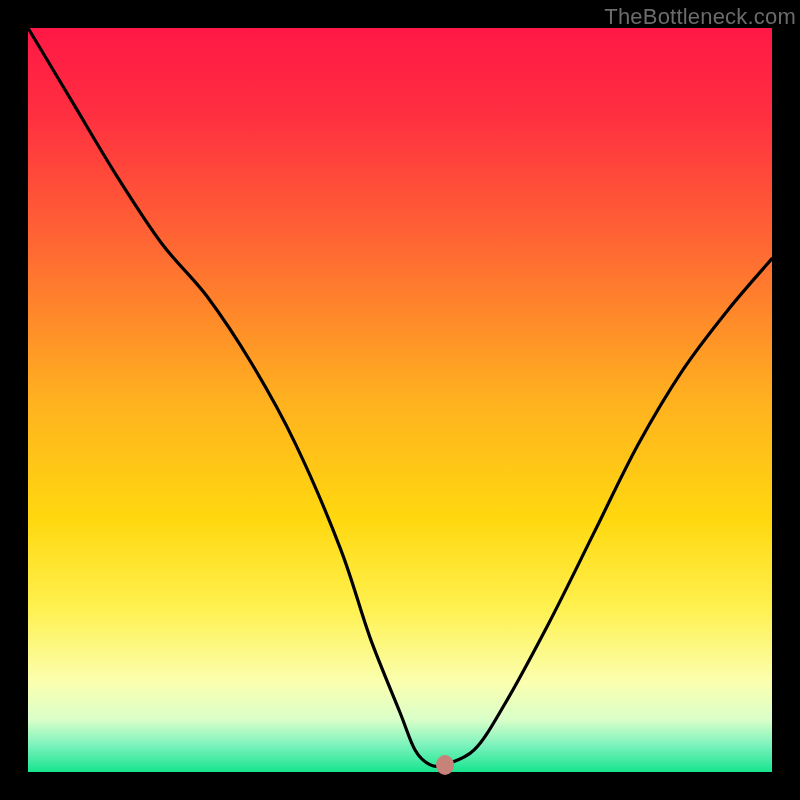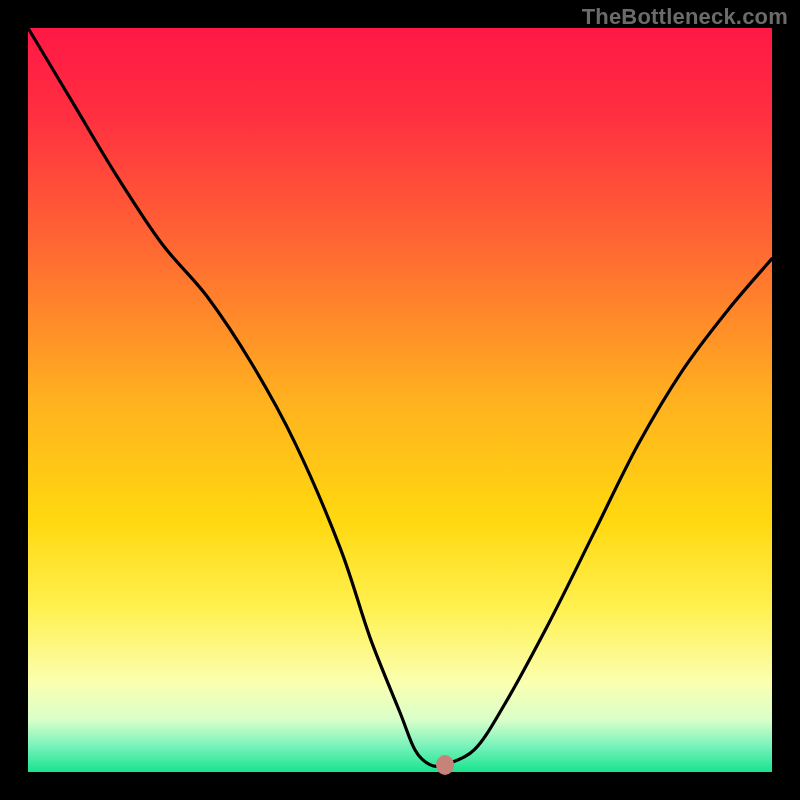--- a/index.html
+++ b/index.html
@@ -12,24 +12,24 @@
   }
   .frame {
     position: relative;
     width: 800px;
     height: 800px;
     background: #000;
   }
   .watermark {
     position: absolute;
     top: 4px;
-    right: 12px;
+    right: 4px;
     color: #6b6b6b;
     font-size: 22px;
-    font-weight: 700;
+    font-weight: 400;
     letter-spacing: 0.2px;
     user-select: none;
   }
   .plot-area {
     position: absolute;
     left: 28px;
     top: 28px;
     width: 744px;
     height: 744px;
   }

